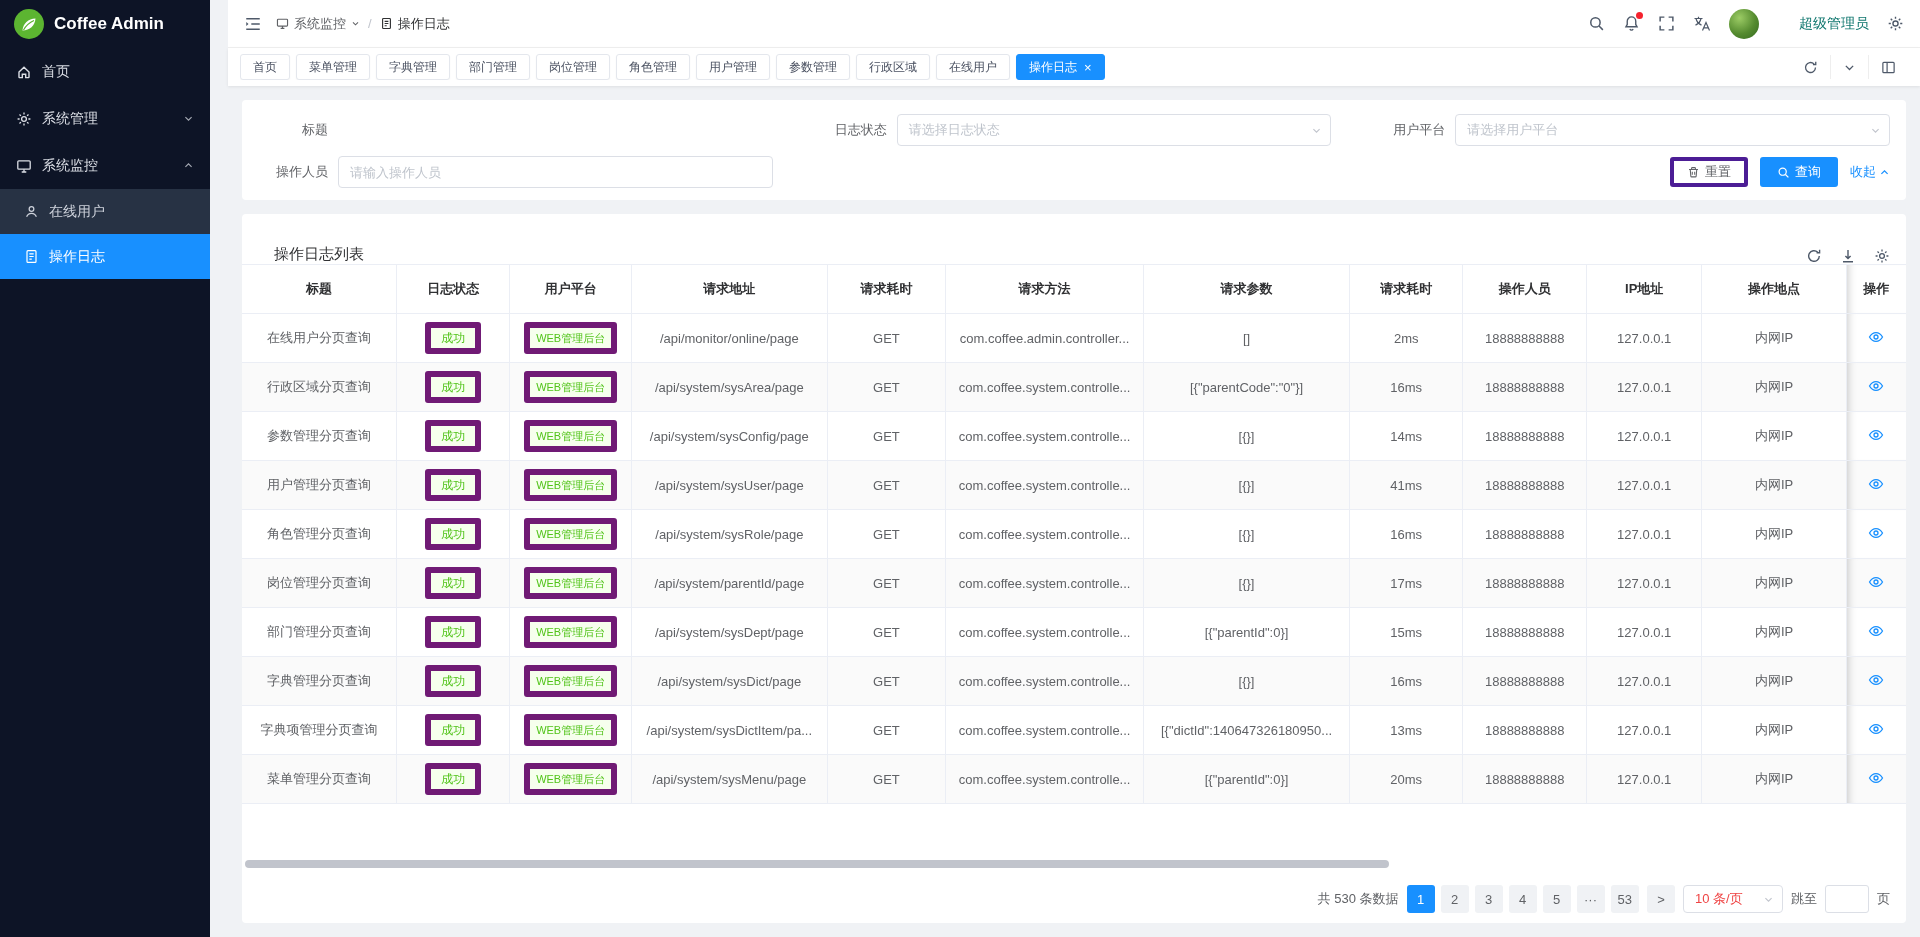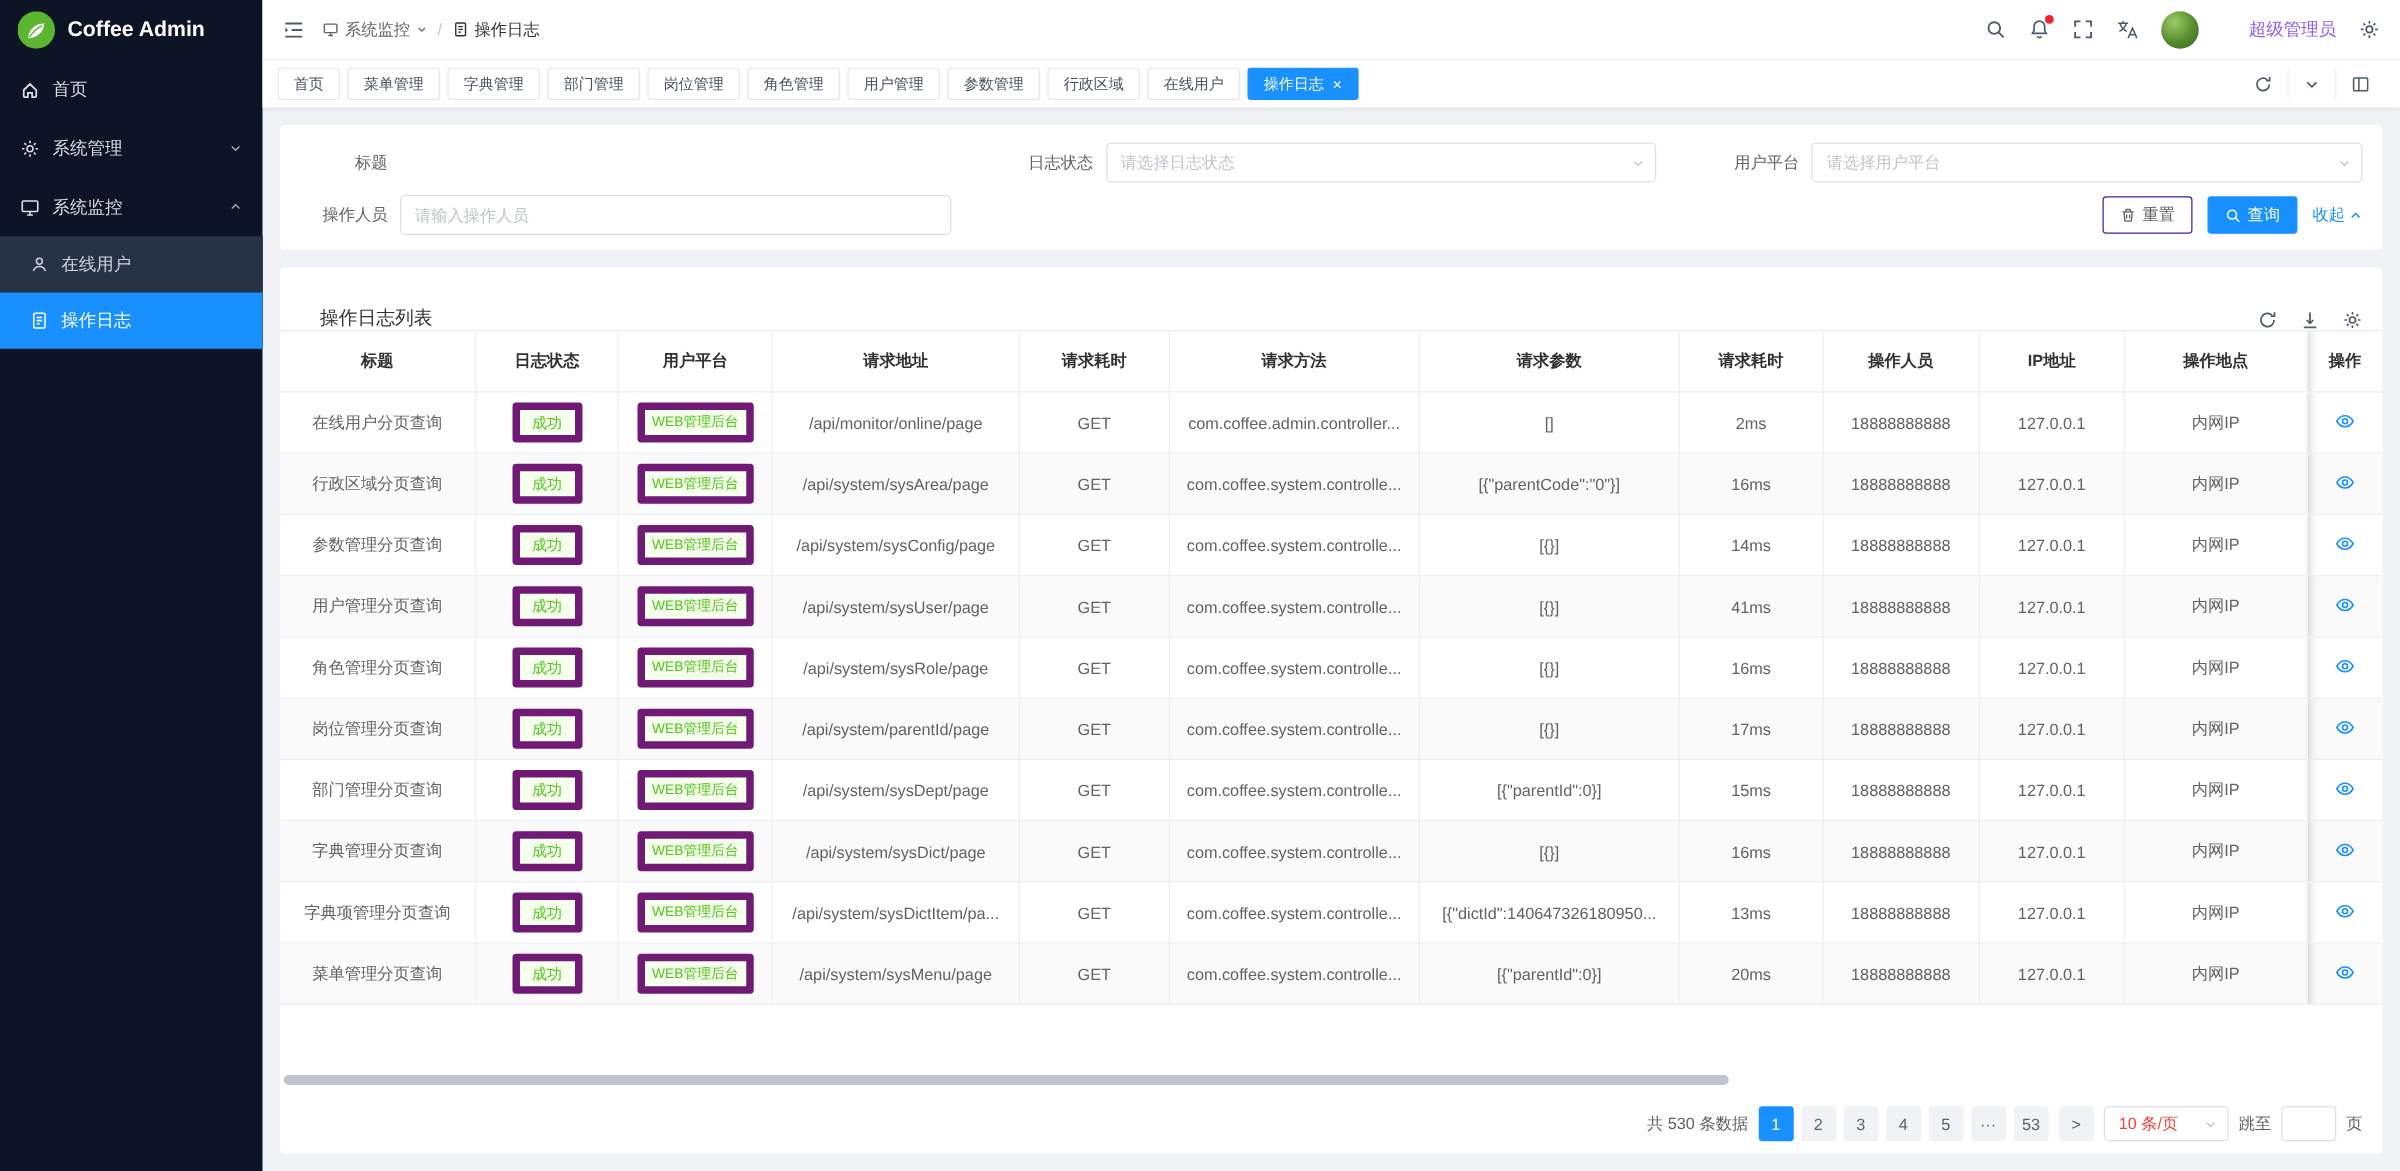--- a/index.html
+++ b/index.html
@@ -1,18 +1,18 @@
 <!DOCTYPE html>
 <html><head>
 <meta charset="utf-8">
 <style>
   * { margin:0; padding:0; box-sizing:border-box; }
   html,body { width:1920px; height:937px; overflow:hidden; }
   body { font-family:"Liberation Sans","DejaVu Sans",sans-serif; font-size:14px; color:#303133; background:#f0f2f5; }
-  .app { display:flex; width:100%; height:100%; }
+  .app { display:flex; width:100%; height:100%;gap:18px; }
 
   
   .sidebar { width:210px; flex-shrink:0; background:#0d1426; color:#d0d4dc; display:flex; flex-direction:column; }
   .logo { height:48px; display:flex; align-items:center; gap:10px; padding:0 14px; }
   .logo-text { color:#fff; font-weight:bold; font-size:17px; white-space:nowrap; }
   .menu-item { height:47px; display:flex; align-items:center; gap:10px; padding:0 16px; font-size:14px; cursor:pointer; color:#dcdfe6; }
   .menu-item .chev { margin-left:auto; opacity:.75; display:inline-flex; }
   .submenu { background:#0a0f1d; }
   .submenu-item { height:45px; display:flex; align-items:center; gap:10px; padding:0 16px 0 24px; font-size:14px; color:#cfd3dc; cursor:pointer; }
   .submenu-item.hovered { background:#273244; }
@@ -24,21 +24,21 @@
 
   .topbar { height:48px; background:#fff; display:flex; align-items:center; padding:0 16px; gap:14px; border-bottom:1px solid #f0f0f0; flex-shrink:0; }
   .breadcrumb { display:flex; align-items:center; gap:8px; font-size:13px; color:#606266; }
   .crumb { display:inline-flex; align-items:center; gap:5px; cursor:pointer; }
   .crumb.current { color:#303133; cursor:default; }
   .crumb-sep { color:#c0c4cc; }
   .topbar-right { margin-left:auto; display:flex; align-items:center; gap:18px; color:#4e5969; }
   .icon-btn { display:inline-flex; cursor:pointer; color:#4e5969; position:relative; }
   .bell-dot { position:absolute; top:-3px; right:-3px; width:7px; height:7px; border-radius:50%; background:#f5222d; }
   .avatar { width:30px; height:30px; border-radius:50%; background:radial-gradient(circle at 35% 30%, #9ccc65 0%, #558b2f 55%, #33691e 100%); cursor:pointer; flex-shrink:0; }
-  .username { font-size:14px; color:#8b5cf6; cursor:pointer;margin-left:22px; }
+  .username { font-size:14px; color:#0f766e; cursor:pointer;margin-left:22px; }
 
   .tabbar { height:38px; background:#fff; display:flex; align-items:center; padding:0 12px; gap:6px; box-shadow:0 1px 3px rgba(0,0,0,.08); flex-shrink:0; position:relative; z-index:2; }
   .tabs { display:flex; gap:6px; overflow:hidden; }
   .tab { height:26px; padding:0 12px; display:inline-flex; align-items:center; gap:7px; background:#fff; border:1px solid #e4e7ed; border-radius:3px; font-size:12px; color:#495060; cursor:pointer; white-space:nowrap; box-shadow:0 1px 2px rgba(0,0,0,.04); }
   .tab.active { background:#1890ff; border-color:#1890ff; color:#fff; }
   .tab-close { font-size:13px; line-height:1; cursor:pointer; }
   .tab-actions { margin-left:auto; display:flex; align-items:center; color:#606266; }
   .tab-actions .icon-btn { padding:0 12px; height:24px; align-items:center; }
   .tab-actions .icon-btn + .icon-btn { border-left:1px solid #eee; }
 
@@ -49,21 +49,21 @@
   .search-card { padding:14px 16px 12px; flex-shrink:0; }
   .form-grid { display:grid; grid-template-columns:1fr 1fr 1fr; column-gap:44px; row-gap:10px; }
   .form-item { display:flex; align-items:center; gap:10px; min-width:0; }
   .form-item label { width:70px; text-align:right; font-size:13px; color:#606266; flex-shrink:0; }
   .text-input { flex:1; height:32px; border:1px solid #dcdfe6; border-radius:4px; padding:0 11px; font-size:13px; color:#303133; background:#fff; outline:none; min-width:0; font-family:inherit; }
   .text-input::placeholder { color:#bfc4cc; }
   .select { flex:1; height:32px; border:1px solid #dcdfe6; border-radius:4px; padding:0 8px 0 11px; font-size:13px; background:#fff; display:flex; align-items:center; justify-content:space-between; cursor:pointer; min-width:0; }
   .select .ph { color:#bfc4cc; }
   .select .chev { color:#c0c4cc; display:inline-flex; }
   .form-actions { grid-column:2 / 4; display:flex; align-items:center; justify-content:flex-end; gap:12px; }
-  .btn { height:30px; padding:0 13px; border-radius:3px; border:1px solid #4c1d95; background:#fff; color:#606266; font-size:13px; display:inline-flex; align-items:center; gap:5px; cursor:pointer; font-family:inherit; }
+  .btn { height:30px; padding:0 13px; border-radius:3px; border:4px solid #4c1d95; background:#fff; color:#606266; font-size:13px; display:inline-flex; align-items:center; gap:5px; cursor:pointer; font-family:inherit; }
   .btn.primary { background:#1890ff; border-color:#1890ff; color:#fff; }
   .collapse-link { color:#1890ff; font-size:13px; display:inline-flex; align-items:center; gap:3px; cursor:pointer; }
 
   
   .table-card { flex:1; display:flex; flex-direction:column; overflow:hidden; }
   .card-header { height:50px; display:flex; align-items:flex-end; padding:0 16px; flex-shrink:0;margin-left:16px; }
   .card-title { font-size:15px; color:#303133; font-weight:500; }
   .card-tools { margin-left:auto; display:flex; gap:18px; color:#4e5969; }
 
   .table-wrap { flex:1; position:relative; overflow:hidden; }

